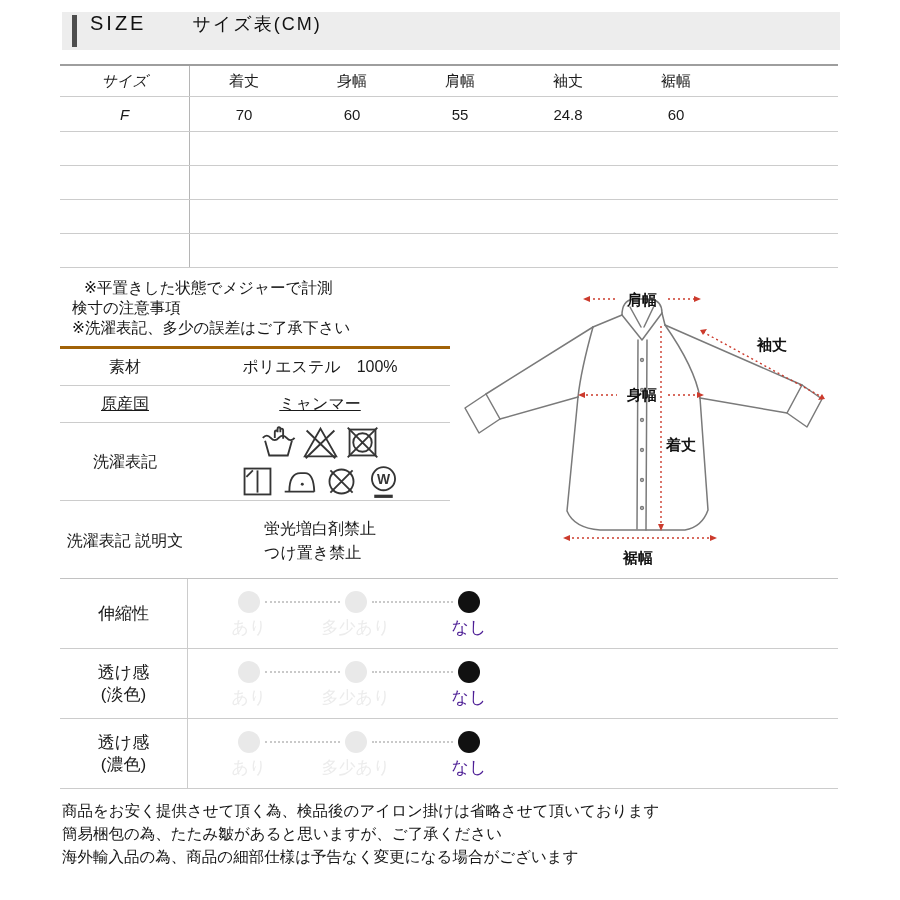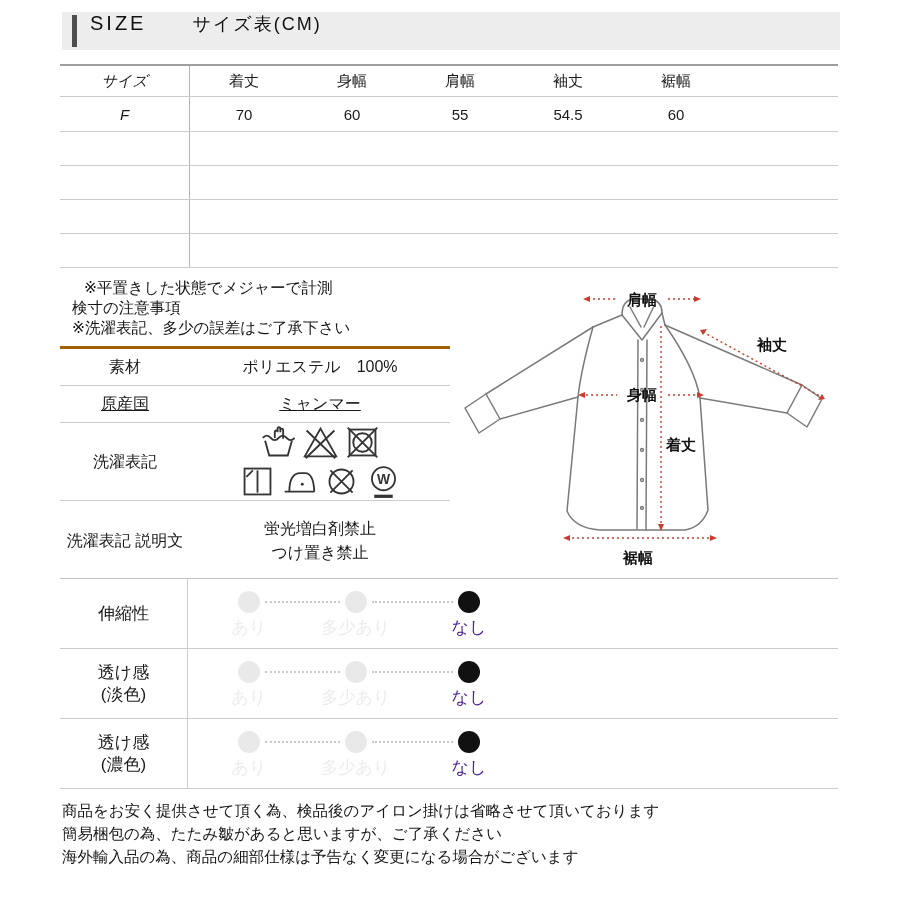--- a/index.html
+++ b/index.html
@@ -34,21 +34,21 @@
   .spec-label { width:130px; text-align:center; font-size:16px; line-height:20px; }
   .spec-value { width:260px; text-align:center; font-size:16px; line-height:24px; }
   .spec-row.r-material { height:37px; }
   .spec-row.r-origin { height:37px;text-decoration:underline; }
   .spec-row.r-care { height:78px; border-bottom:1px solid #ccc; }
   .spec-row.r-caretext { height:79px; border-bottom:none; }
   .care-icons { width:260px; display:flex; flex-direction:column; align-items:center; gap:2px; }
   .care-icon-row { display:flex; gap:5px; }
   .care-icon { width:37px; height:37px; }
   .care-icon svg { width:100%; height:100%; stroke:#353535; fill:none; stroke-width:2; }
-  .caretext-value { text-align:center; display:inline-block; }
+  .caretext-value { text-align:left; display:inline-block; }
 
   
   .ratings { position:absolute; left:60px; top:578px; width:778px; border-top:1px solid #c2c2c2; }
   .rate-row { display:flex; height:70px; border-bottom:1px solid #ccc; }
   .rate-label { width:128px; border-right:1px solid #ccc; display:flex; flex-direction:column;
                 justify-content:center; align-items:center; font-size:17px; line-height:22px; }
   .rate-scale { position:relative; flex:1; }
   .dot { position:absolute; top:12px; width:22px; height:22px; border-radius:50%; background:#e9e9e9; }
   .dot.selected { background:#111; }
   .dot.d1 { left:50px; } .dot.d2 { left:157px; } .dot.d3 { left:270px; }
@@ -89,21 +89,21 @@
       <div class="tc cv">肩幅</div>
       <div class="tc cv">袖丈</div>
       <div class="tc cv">裾幅</div>
       <div class="tc cv"></div>
     </div>
     <div class="trow tdata">
       <div class="tc c0">F</div>
       <div class="tc cv">70</div>
       <div class="tc cv">60</div>
       <div class="tc cv">55</div>
-      <div class="tc cv">54.5</div>
+      <div class="tc cv">24.8</div>
       <div class="tc cv">60</div>
       <div class="tc cv"></div>
     </div>
     <div class="trow tempty">
         <div class="tc c0"></div>
       </div>
     <div class="trow tempty">
         <div class="tc c0"></div>
       </div>
     <div class="trow tempty">

